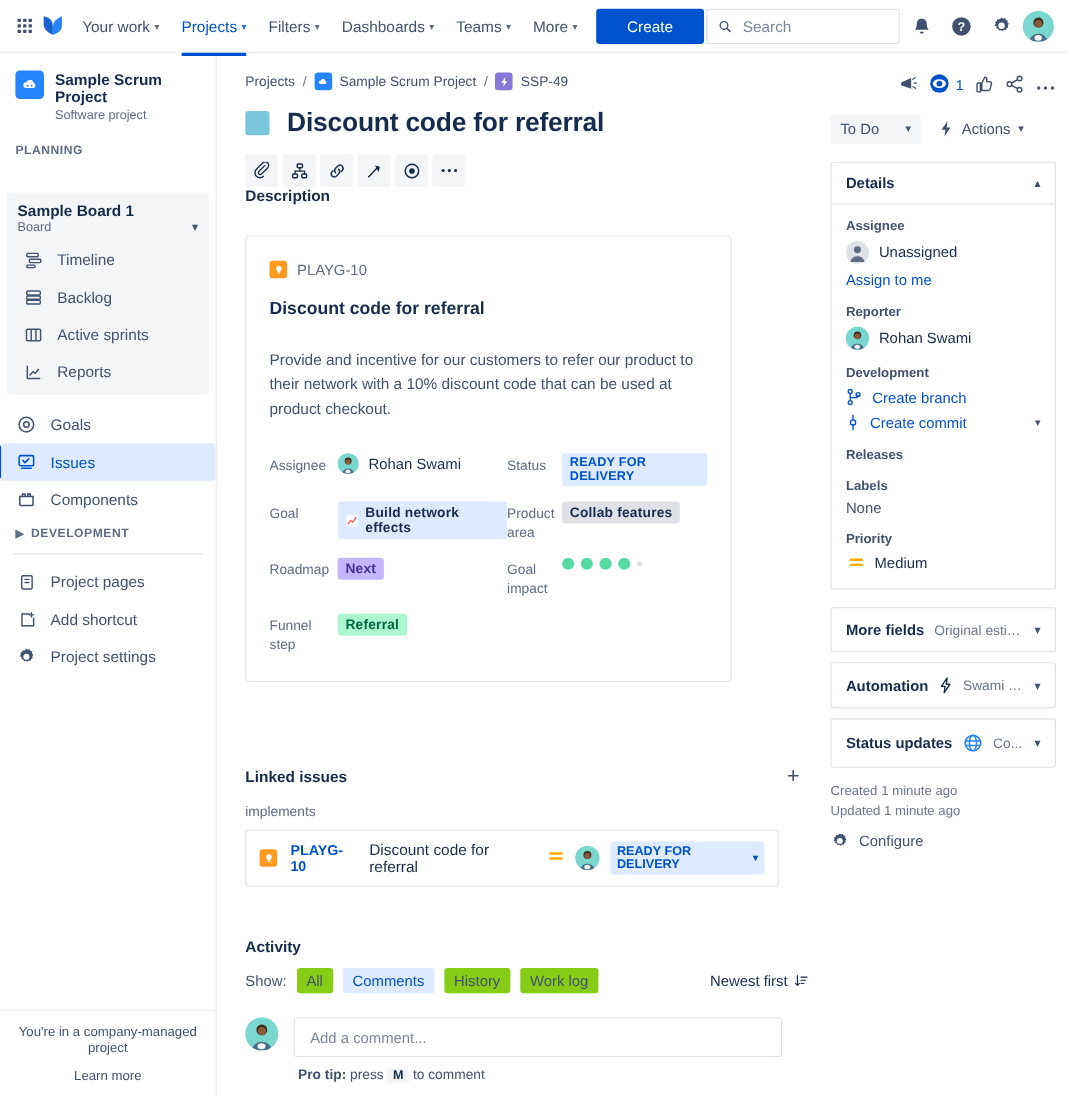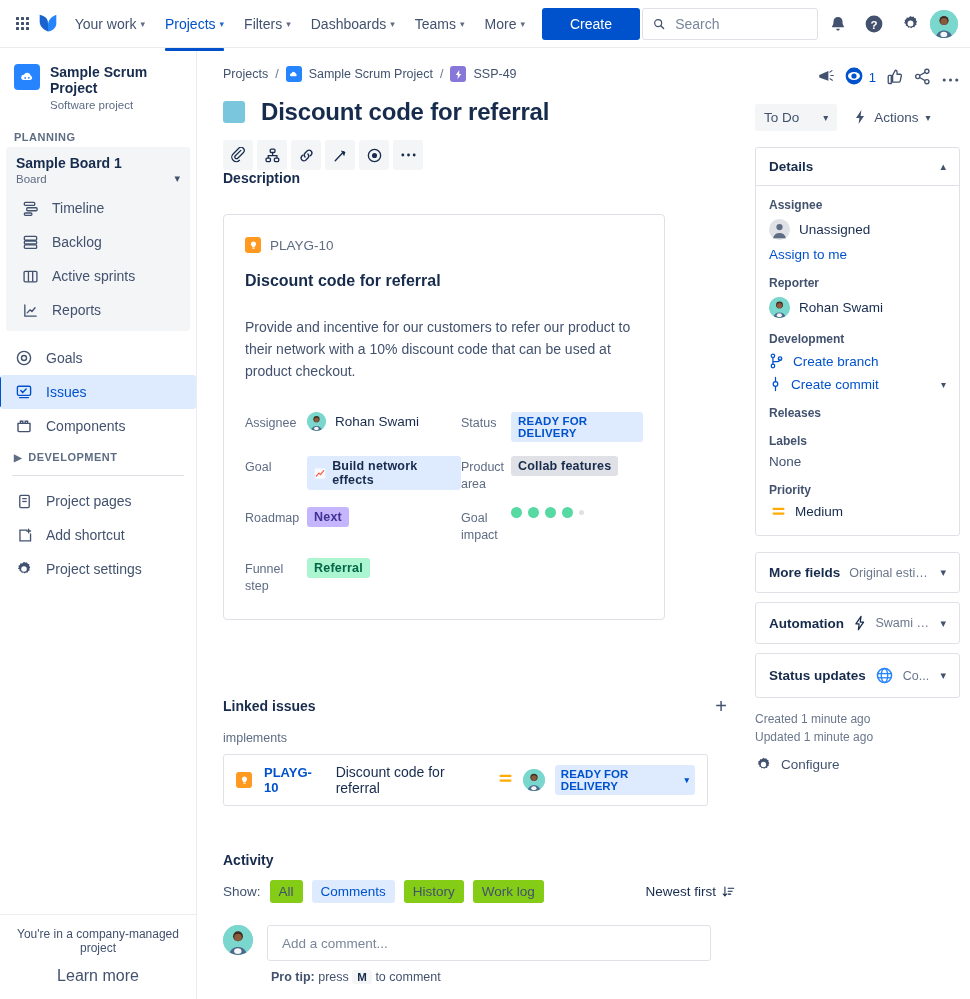--- a/index.html
+++ b/index.html
@@ -54,36 +54,36 @@
     display:flex; flex-direction:column; background:#fff;
   }
   .sb-scroll { flex:1; overflow:hidden; padding-bottom:4px; }
   .proj-head { display:flex; gap:10px; align-items:flex-start; padding:16px 12px 12px 14px; cursor:pointer; }
   .proj-ava { width:26px; height:26px; border-radius:4px; background:#2684ff; display:flex; align-items:center; justify-content:center; flex:0 0 auto; }
   .proj-name { font-size:14px; font-weight:bold; color:#172b4d; line-height:16px; }
   .proj-sub { font-size:11.5px; color:#5e6c84; margin-top:3px; }
   .sb-section { font-size:11px; font-weight:bold; letter-spacing:.5px; color:#5e6c84; padding:8px 14px 4px; }
   .sb-section.row { display:flex; align-items:center; gap:6px; cursor:pointer; }
   .board-group { background:#f4f5f7; border-radius:3px; margin:0 6px; padding-bottom:4px; }
-  .board-head { display:flex; align-items:flex-end; padding:8px 10px 6px 10px; cursor:pointer; }
+  .board-head { display:flex; align-items:flex-end; padding:8px 10px 6px 10px; cursor:pointer;margin-top:28px; }
   .board-title { font-size:14px; font-weight:bold; color:#172b4d; line-height:16px; }
   .board-sub { font-size:11.5px; color:#5e6c84; margin-top:2px; }
   .board-chev { margin-left:auto; color:#42526e; font-size:11px; padding-top:3px; }
   .sb-item {
     display:flex; align-items:center; gap:12px; padding:7px 10px 7px 14px;
     font-size:14px; color:#42526e; cursor:pointer; border-radius:3px; position:relative;
   }
   .board-group .sb-item { margin:0 4px; padding-left:10px; }
   .sb-item.selected { background:#deebff; color:#0052cc; font-weight:500; }
   .sb-item.selected:before { content:""; position:absolute; left:-2px; top:2px; bottom:2px; width:3px; background:#0052cc; border-radius:2px; }
   .sb-ico { width:20px; height:20px; display:flex; align-items:center; justify-content:center; flex:0 0 auto; }
   .sb-div { height:1px; background:#dfe1e6; margin:8px 12px; }
   .sb-foot { border-top:1px solid #ebecf0; padding:12px 10px 14px; text-align:center; }
   .sb-foot .t1 { font-size:12px; color:#42526e; }
-  .sb-foot .t2 { font-size:16px; color:#42526e; font-weight:500; margin-top:12px; cursor:pointer; }
+  .sb-foot .t2 { font-size:12px; color:#42526e; font-weight:500; margin-top:12px; cursor:pointer; }
 
   
   .main { flex:1; display:flex; min-width:0; overflow:hidden; }
   .content { flex:1; padding:18px 20px 0 26px; min-width:0; overflow:hidden; }
 
   .crumbs { display:flex; align-items:center; gap:7px; font-size:12.5px; color:#42526e; }
   .crumbs a { color:#42526e; text-decoration:none; cursor:pointer; }
   .crumbs .sep { color:#6b778c; }
   .crumb-ico { width:16px; height:16px; border-radius:3px; display:flex; align-items:center; justify-content:center; flex:0 0 auto; }
   .crumb-ico.proj { background:#2684ff; }

